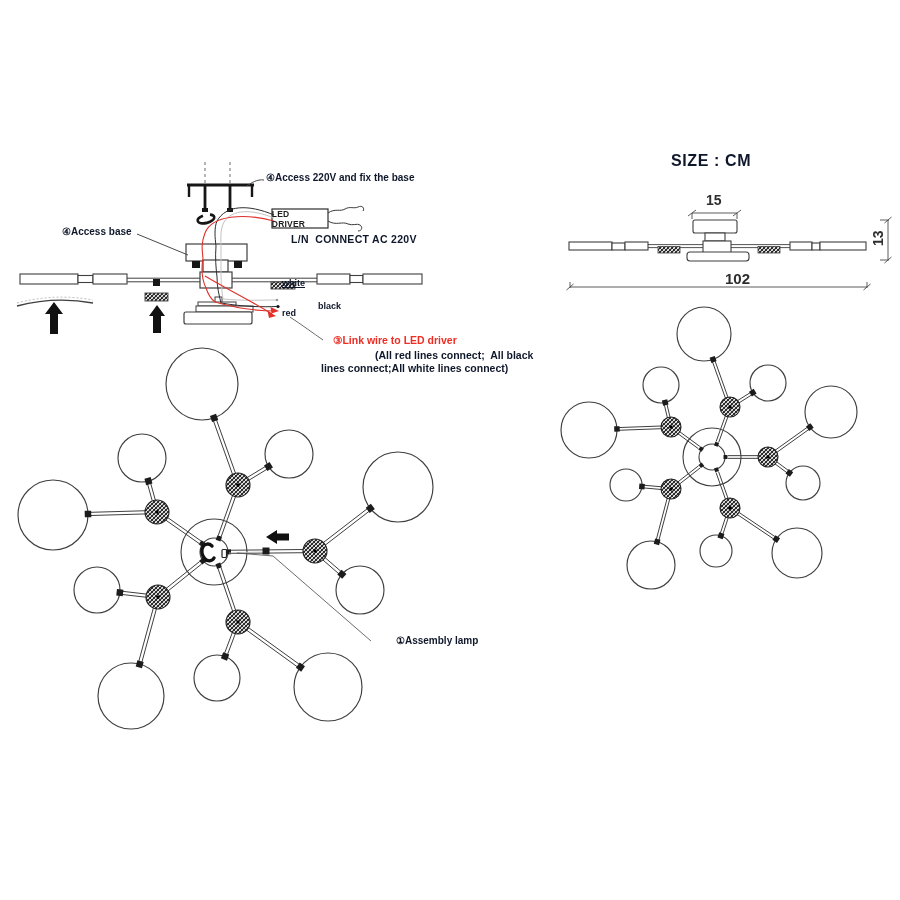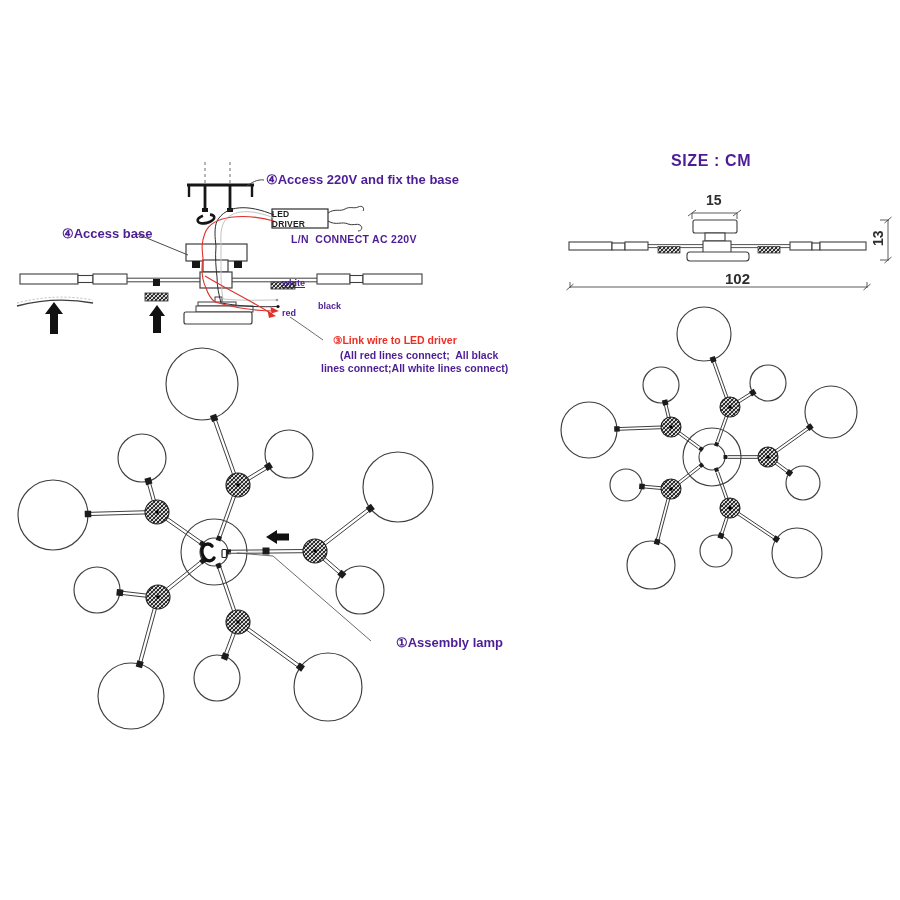--- a/index.html
+++ b/index.html
@@ -1,20 +1,20 @@
 <!DOCTYPE html>
 <html><head>
 <meta charset="utf-8">
 <style>
   html,body{margin:0;padding:0;background:#ffffff;}
   #stage{position:relative;width:900px;height:900px;background:#ffffff;overflow:hidden;
          font-family:"Liberation Sans",sans-serif;color:#1f1f1f;}
   #art{position:absolute;left:0;top:0;}
-  .lbl{position:absolute;white-space:pre;line-height:1.05;font-weight:600;color:#4c1d95;}
-  .f11{font-size:13px;}
+  .lbl{position:absolute;white-space:pre;line-height:1.05;font-weight:600;color:#0f172a;}
+  .f11{font-size:10px;}
   .f10{font-size:10.5px;}
   .f9{font-size:9px;line-height:1;}
   .red{color:#ee2d23;margin-left:10px;}
   .dim{font-size:14px;font-weight:600;color:#2e2e2e;}
   .led-box{position:absolute;left:272px;top:209px;width:33px;height:19px;
            display:flex;align-items:center;justify-content:center;
            font-size:8.5px;font-weight:600;letter-spacing:.2px;}
   .size-title{font-size:16px;font-weight:700;letter-spacing:.6px;}
   .rot90{transform:rotate(-90deg);transform-origin:0 0;}
 </style>
@@ -290,21 +290,21 @@
 <span class="lbl f11" style="left:266px;top:173px;">④Access 220V and fix the base</span>
 <div class="led-box">LED DRIVER</div>
 <span class="lbl f10" style="left:281px;top:234px;letter-spacing:.3px;margin-left:10px;">L/N  CONNECT AC 220V</span>
 <span class="lbl f11" style="left:62px;top:227px;">④Access base</span>
 
 <span class="lbl f9" style="left:282px;top:279px;text-decoration:underline;">white</span>
 <span class="lbl f9" style="left:282px;top:302px;padding-left:36px;">black</span>
 <span class="lbl f9" style="left:282px;top:309px;">red</span>
 
 <span class="lbl f10 red" style="left:323px;top:335px;">③Link wire to LED driver</span>
-<span class="lbl f10" style="left:305px;top:350px;padding-left:35px;">(All red lines connect;  All black</span>
+<span class="lbl f10" style="left:340px;top:350px;padding-left:35px;">(All red lines connect;  All black</span>
 <span class="lbl f10" style="left:321px;top:363px;">lines connect;All white lines connect)</span>
 
 <span class="lbl size-title" style="left:671px;top:153px;">SIZE : CM</span>
 <span class="lbl dim" style="left:706px;top:193px;">15</span>
 <span class="lbl dim rot90" style="left:871px;top:246px;">13</span>
 <span class="lbl dim" style="left:708px;top:271px;font-size:15px;margin-left:17px;">102</span>
 
 <span class="lbl f11" style="left:372px;top:636px;margin-left:24px;">①Assembly lamp</span>
 
 </div>

